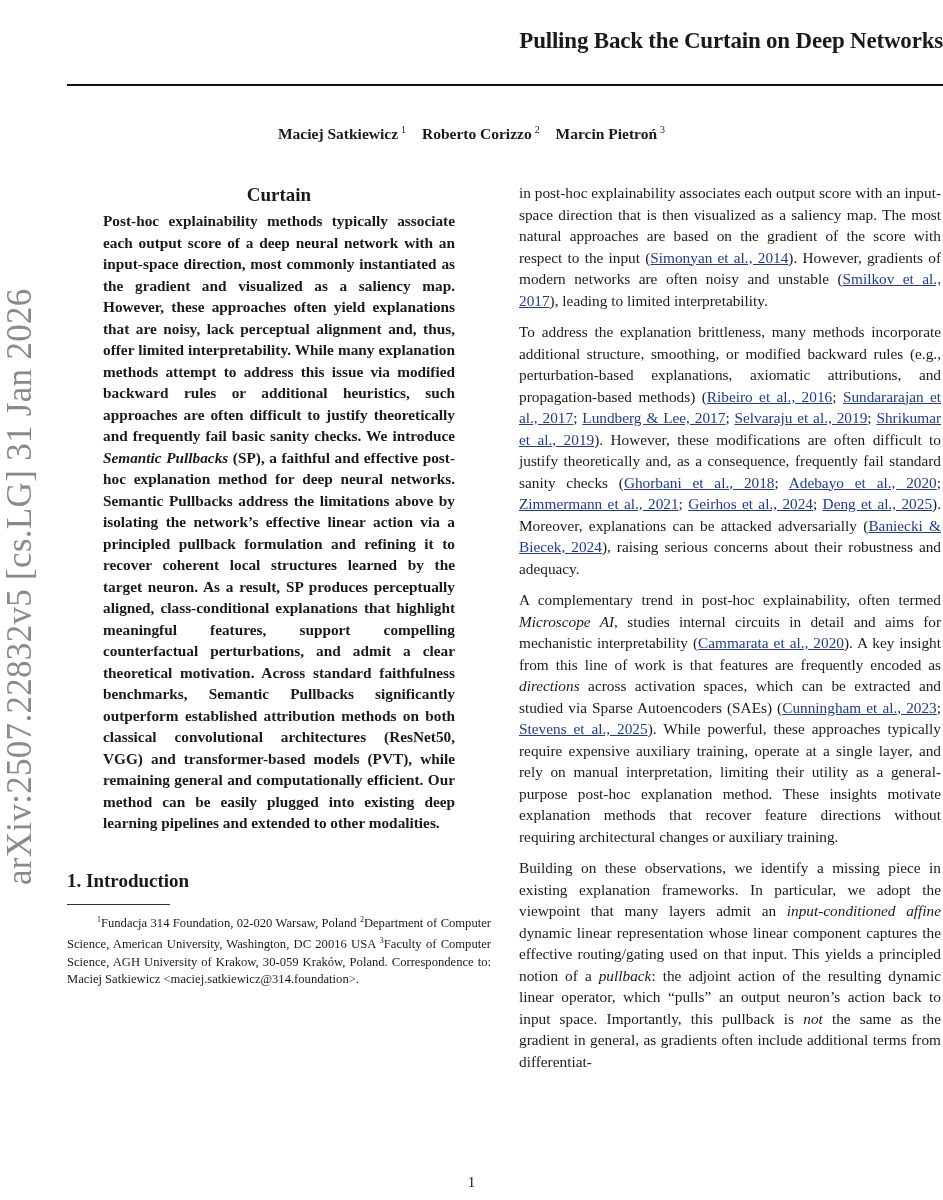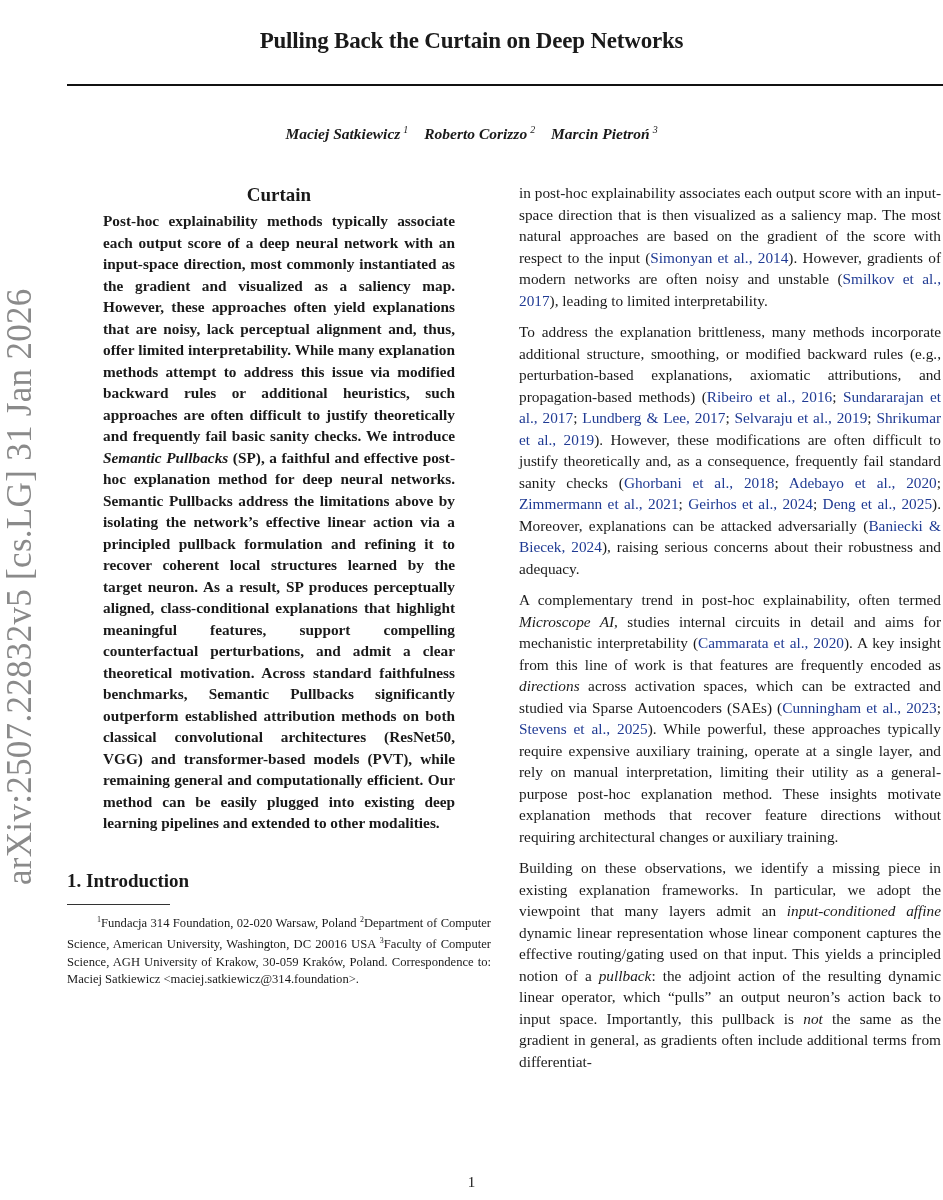--- a/index.html
+++ b/index.html
@@ -1,29 +1,29 @@
 <!DOCTYPE html>
 <html><head>
 <meta charset="utf-8">
 <style>
   html, body { margin: 0; padding: 0; background: #ffffff; }
   body {
     width: 943px; height: 1200px; position: relative; overflow: hidden;
     font-family: "Liberation Serif", "DejaVu Serif", serif; color: #1a1a1a;
   }
   .title {
-    position: absolute; left: 0; top: 28px; width: 943px; text-align: center;
+    position: absolute; left: 0; top: 28px; width: 943px; text-align: right;
     font-weight: bold; font-size: 23px; letter-spacing: -0.2px;
   }
   .title-rule {
     position: absolute; left: 67px; top: 84px; width: 876px; height: 2px; background: #111;
   }
   .authors {
     position: absolute; left: 0; top: 124px; width: 943px; text-align: center;
-    font-weight: bold; font-size: 15.5px; font-style: italic;
+    font-weight: bold; font-size: 15.5px;
   }
   .authors sup { font-weight: normal; font-size: 10px; vertical-align: 6px; margin-left: 3px; }
   .authors .author { margin: 0 6px; }
 
   .arxiv-stamp {
     position: absolute; left: 0px; top: 885px; transform-origin: left top;
     transform: rotate(-90deg); white-space: nowrap;
     font-size: 35px; color: #8a8a8a; letter-spacing: 0.3px; width: 680px;
   }
 
@@ -37,21 +37,21 @@
     margin: 0 36px 0 36px; font-size: 15.3px; line-height: 21.5px; text-align: justify;
     hyphens: manual;
     font-weight: bold;
   }
   .section-heading {
     font-weight: bold; font-size: 19px; margin: 36px 0 12px 0;
   }
   .para {
     font-size: 15.3px; line-height: 21.5px; text-align: justify; margin: 0 0 10px 0;
   }
-  .cite { color: #1f3a93; }
+  .cite { color: #1f3a93; text-decoration: underline; }
   .footnote-rule { width: 103px; height: 1px; background: #333; margin: 10px 0 6px 0; }
   .footnotes {
     font-size: 12.6px; line-height: 17.5px; text-align: justify;
   }
   .footnotes sup { font-size: 8px; vertical-align: 5px; }
   .preprint { font-style: italic; font-size: 12.6px; margin-top: 19px; }
   .page-number {
     position: absolute; left: 0; top: 1174px; width: 943px; text-align: center; font-size: 15px;
   }
   i { font-style: italic; }

